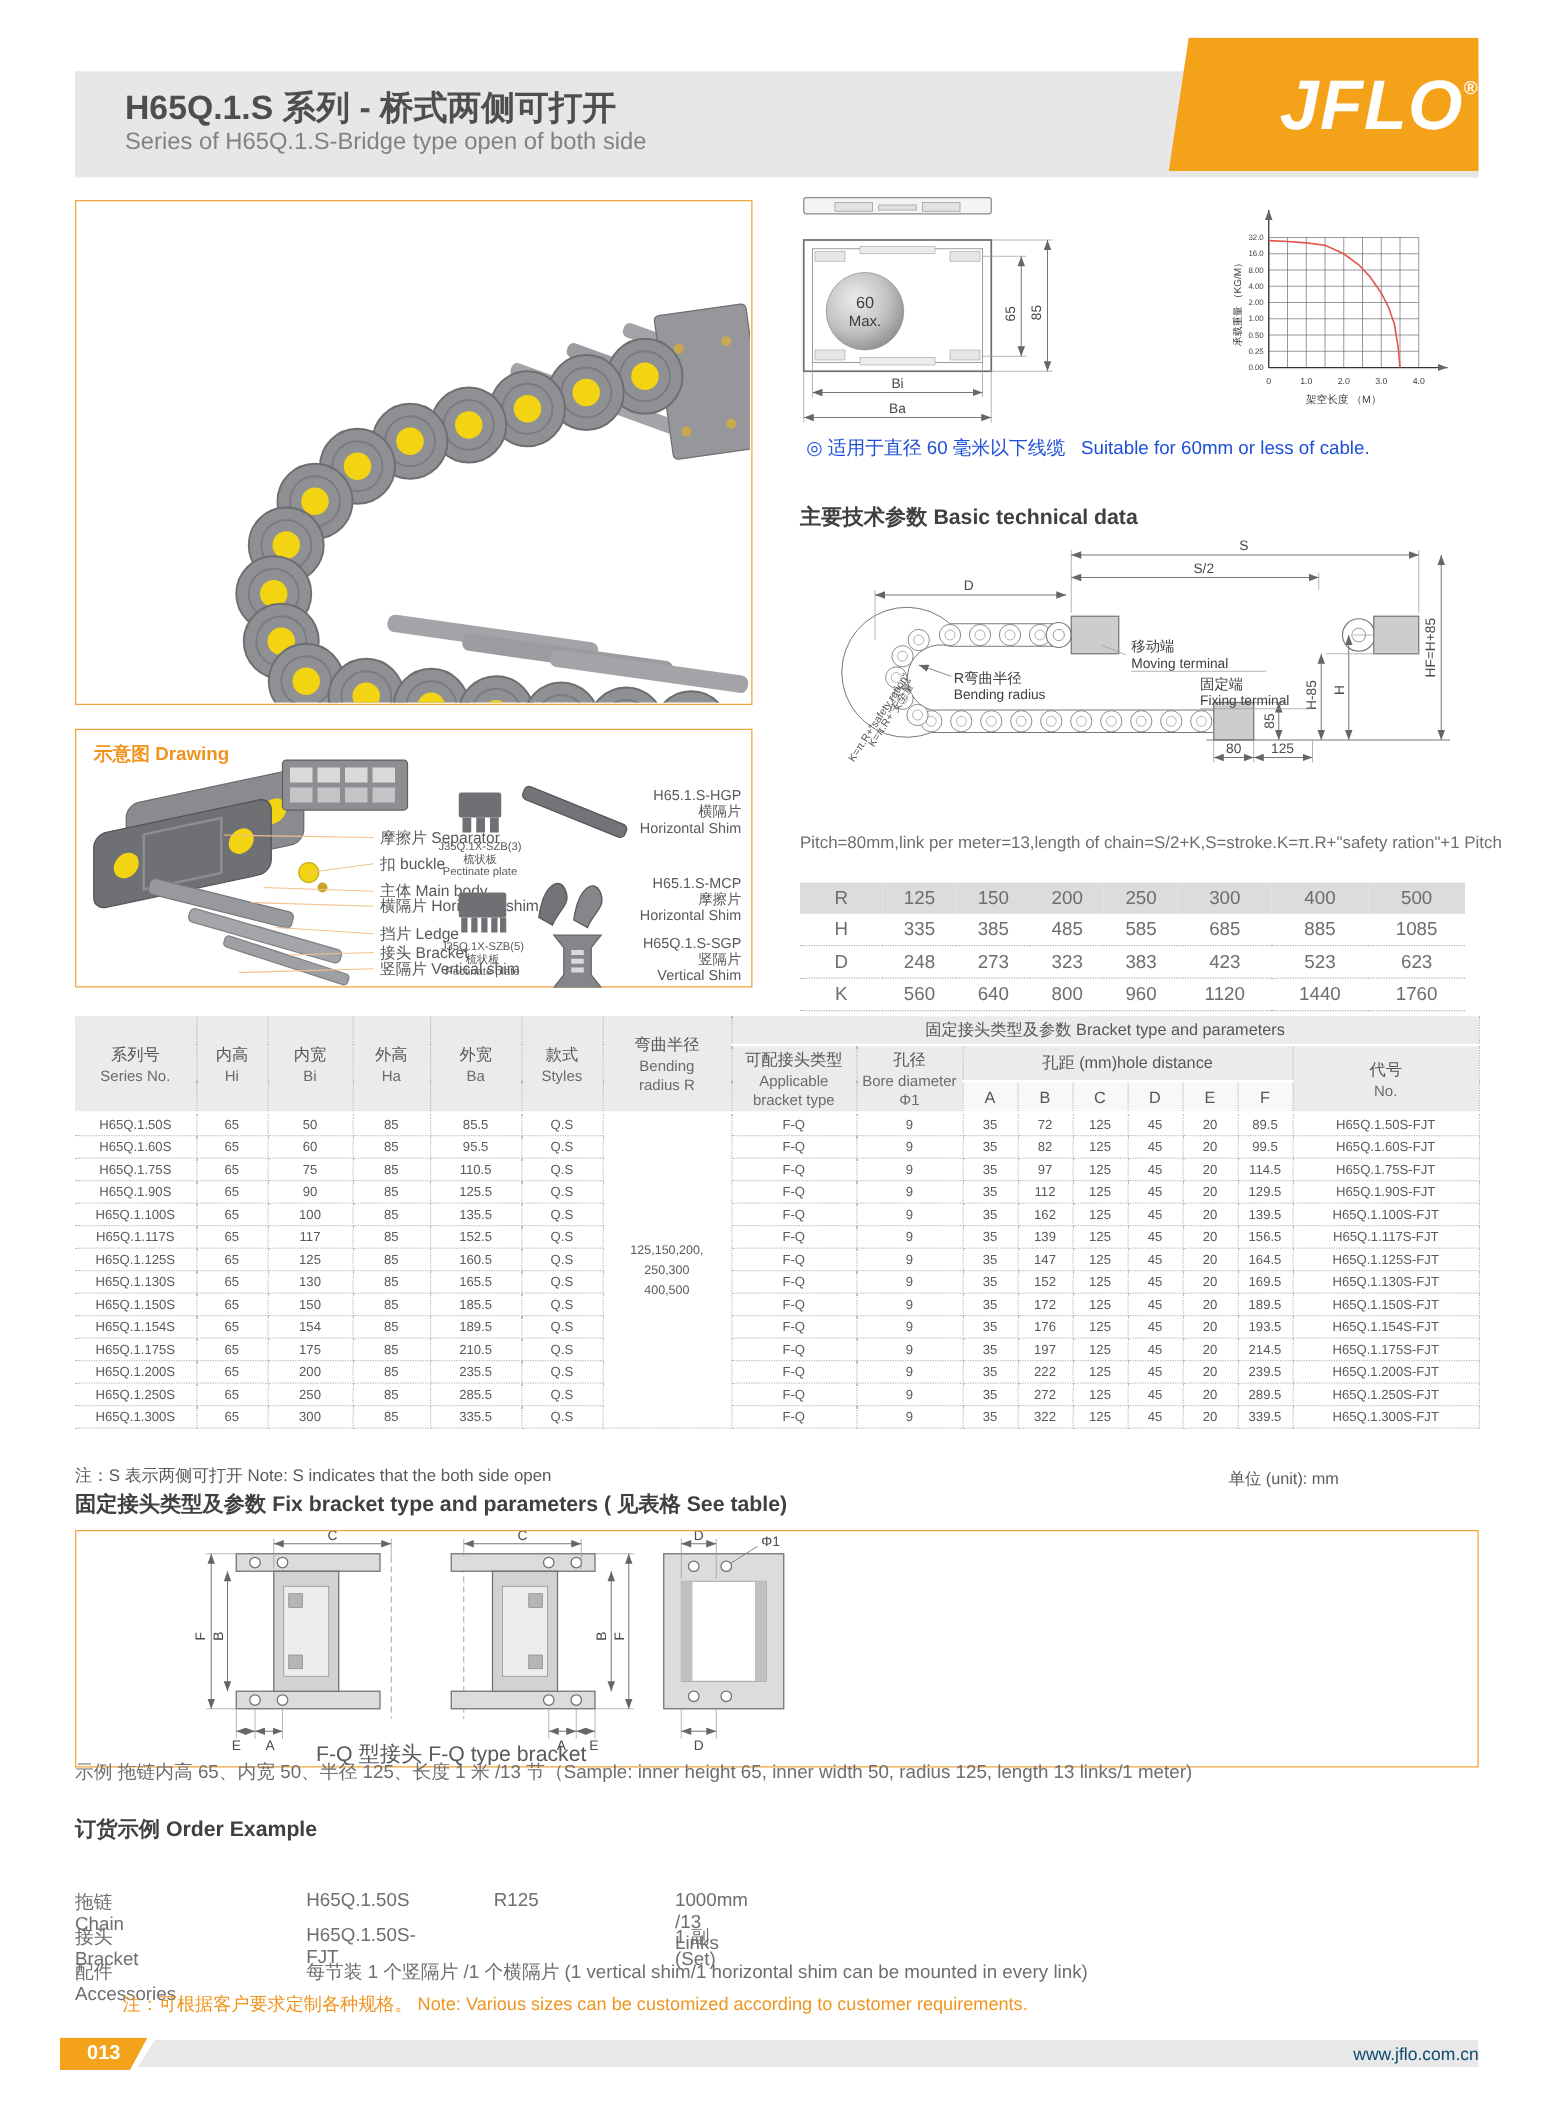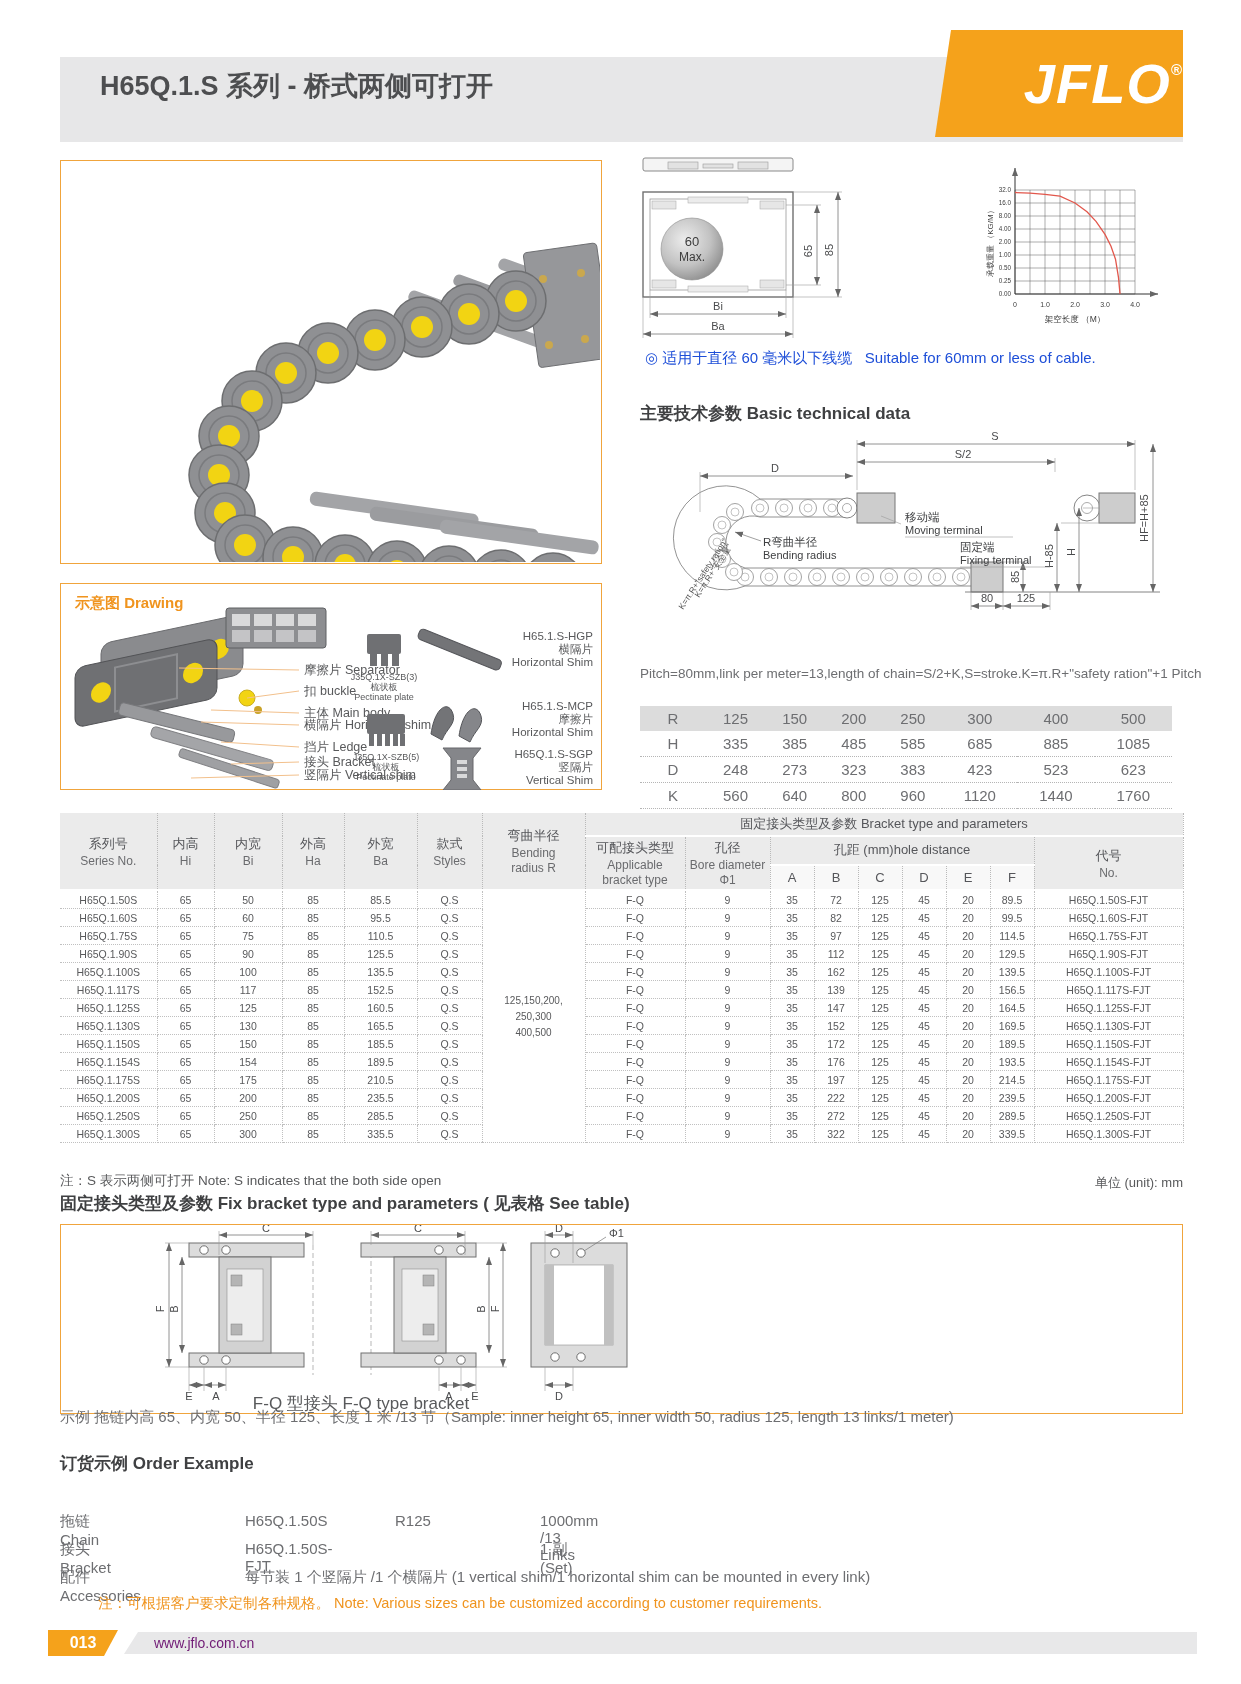--- a/index.html
+++ b/index.html
@@ -32,31 +32,31 @@
   
   .mt{left:60px;top:813px;width:1123px;border-collapse:collapse;table-layout:fixed;}
   .mt th{background:#ebebeb;font-weight:normal;color:#55565a;font-size:13px;
          border-right:1px dotted #b9b9b9;border-bottom:2px solid #fff;padding:2px 0;}
   .mt th .en{font-size:12px;color:#6a6b6e;}
   .mt th.hole{background:#f8f8f8;font-size:13px;}
   .mt td{font-size:10.5px;height:17px;text-align:center;color:#58595b;
          border-right:1px dotted #c0c0c0;border-bottom:1px dotted #c0c0c0;padding:0;}
   .mt .bend-cell div{margin:5px 0;font-size:10px;}
   .note-l{left:60px;top:1172px;font-size:13.5px;color:#58595b;}
-  .note-r{left:983px;top:1174px;width:200px;text-align:right;font-size:13px;color:#58595b;}
+  .note-r{left:983px;top:1174px;width:200px;font-size:13px;color:#58595b;}
   
   .ord{font-size:15px;color:#6d6e71;}
   .ord-note{left:60px;top:1594px;font-size:14.5px;color:#f0941e;margin-left:38px;}
   
   .foot-page{left:48px;top:1630px;width:70px;height:26px;background:#f5a21b;color:#fff;
              font-weight:bold;font-size:16px;text-align:center;line-height:26px;
              clip-path:polygon(0 0,100% 0,calc(100% - 14px) 100%,0 100%);}
-  .foot-bar{left:124px;top:1632px;width:1073px;height:22px;background:#e8e8e9;
+  .foot-bar{left:110px;top:1632px;width:1073px;height:22px;background:#e8e8e9;
             clip-path:polygon(14px 0,100% 0,100% 100%,0 100%);
-            font-size:14px;color:#701a75;line-height:22px;padding-left:30px;box-sizing:border-box;}
+            font-size:14px;color:#0c4a6e;line-height:22px;padding-left:30px;box-sizing:border-box;text-align:right;}
   
   svg text{font-family:"Liberation Sans","DejaVu Sans",sans-serif;}
   .dl{stroke:#777;stroke-width:.8;marker-start:url(#mS);marker-end:url(#mE);}
   .ext{stroke:#9b9b9b;stroke-width:.6;}
   .oln{stroke:#777;fill:none;}
   .dt{fill:#4a4b4d;font-size:11px;}
 </style>
 </head>
 <body>
 
@@ -73,20 +73,21 @@
       <radialGradient id="ballG" cx="38%" cy="35%" r="70%">
         <stop offset="0%" stop-color="#ececec"></stop>
           <stop offset="60%" stop-color="#c2c2c2"></stop>
           <stop offset="100%" stop-color="#8f8f8f"></stop>
       </radialGradient>
     </defs>
   </svg>
 
   <div class="abs header-bar"></div>
   <div class="abs title-zh">H65Q.1.S 系列 - 桥式两侧可打开</div>
+  <div class="abs title-en">Series of H65Q.1.S-Bridge type open of both side</div>
   <div class="abs logo">
     <span class="logo-text"><span>JFLO</span><span class="logo-reg">®</span></span>
   </div>
 
   <div class="abs obox photo-box">
     <svg width="539" height="401" viewBox="0 0 539 401">
       <g>
         <rect x="440" y="96" width="150" height="12" rx="5" fill="#a3a4a7" transform="rotate(20 440 96)"></rect>
         <rect x="395" y="112" width="150" height="12" rx="5" fill="#9b9c9f" transform="rotate(20 395 112)"></rect>
         <rect x="350" y="128" width="150" height="12" rx="5" fill="#a3a4a7" transform="rotate(20 350 128)"></rect>

